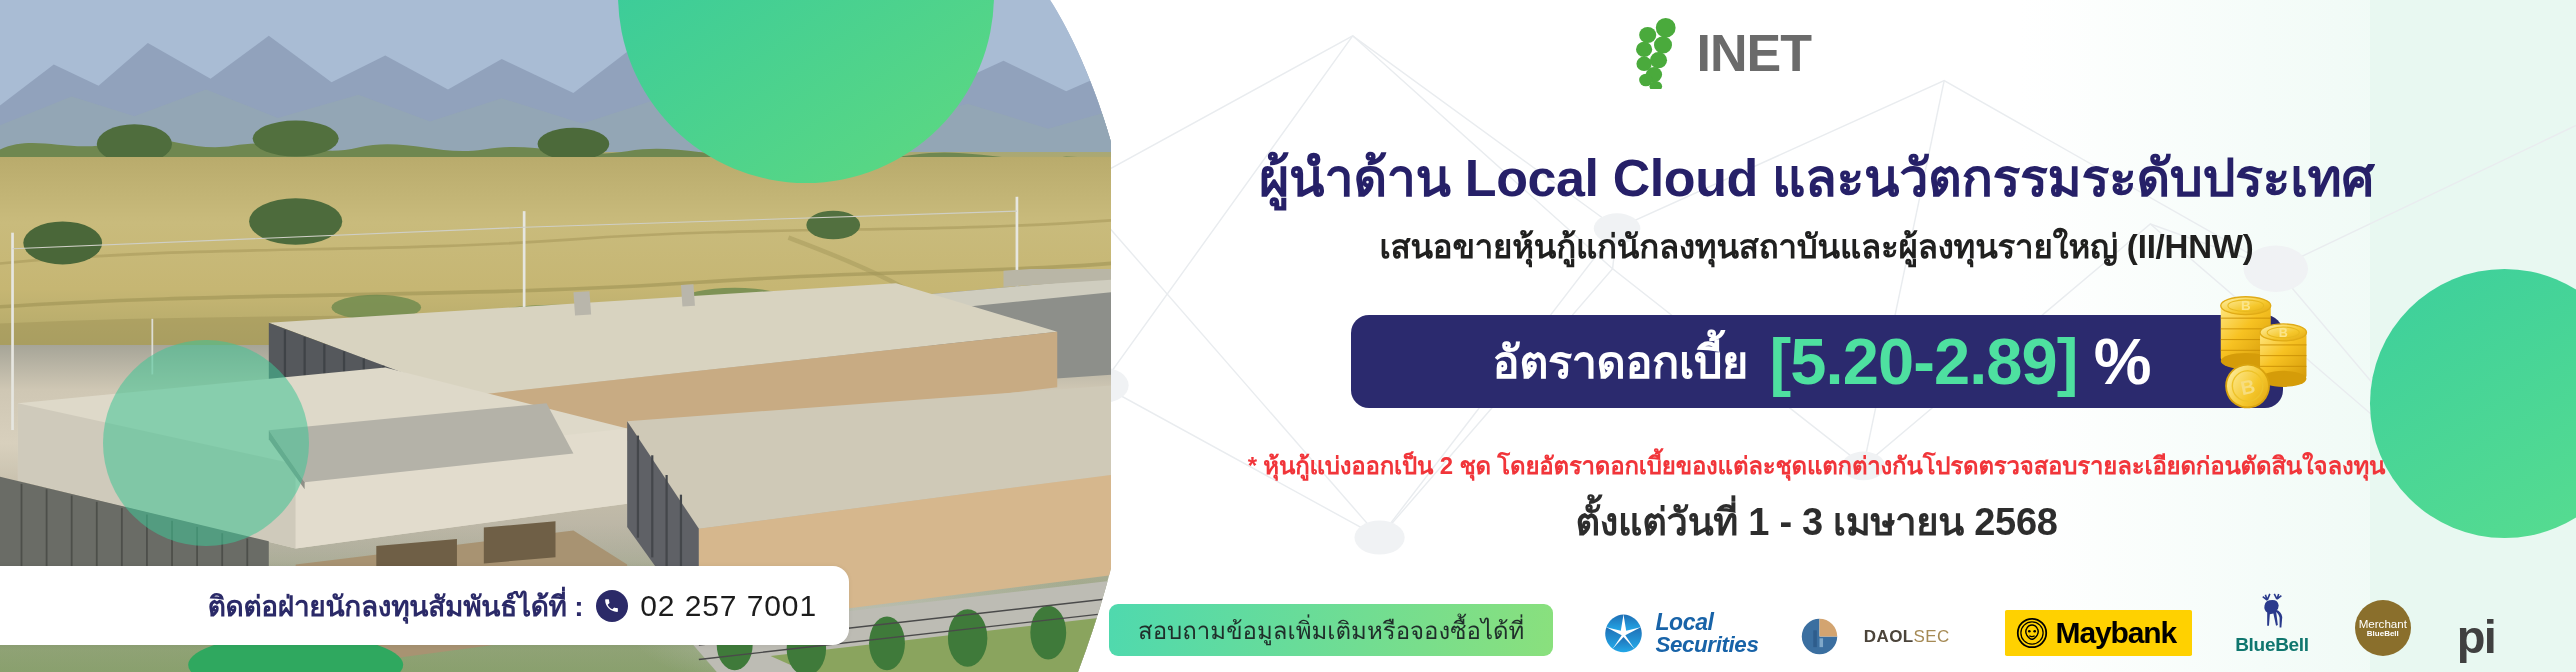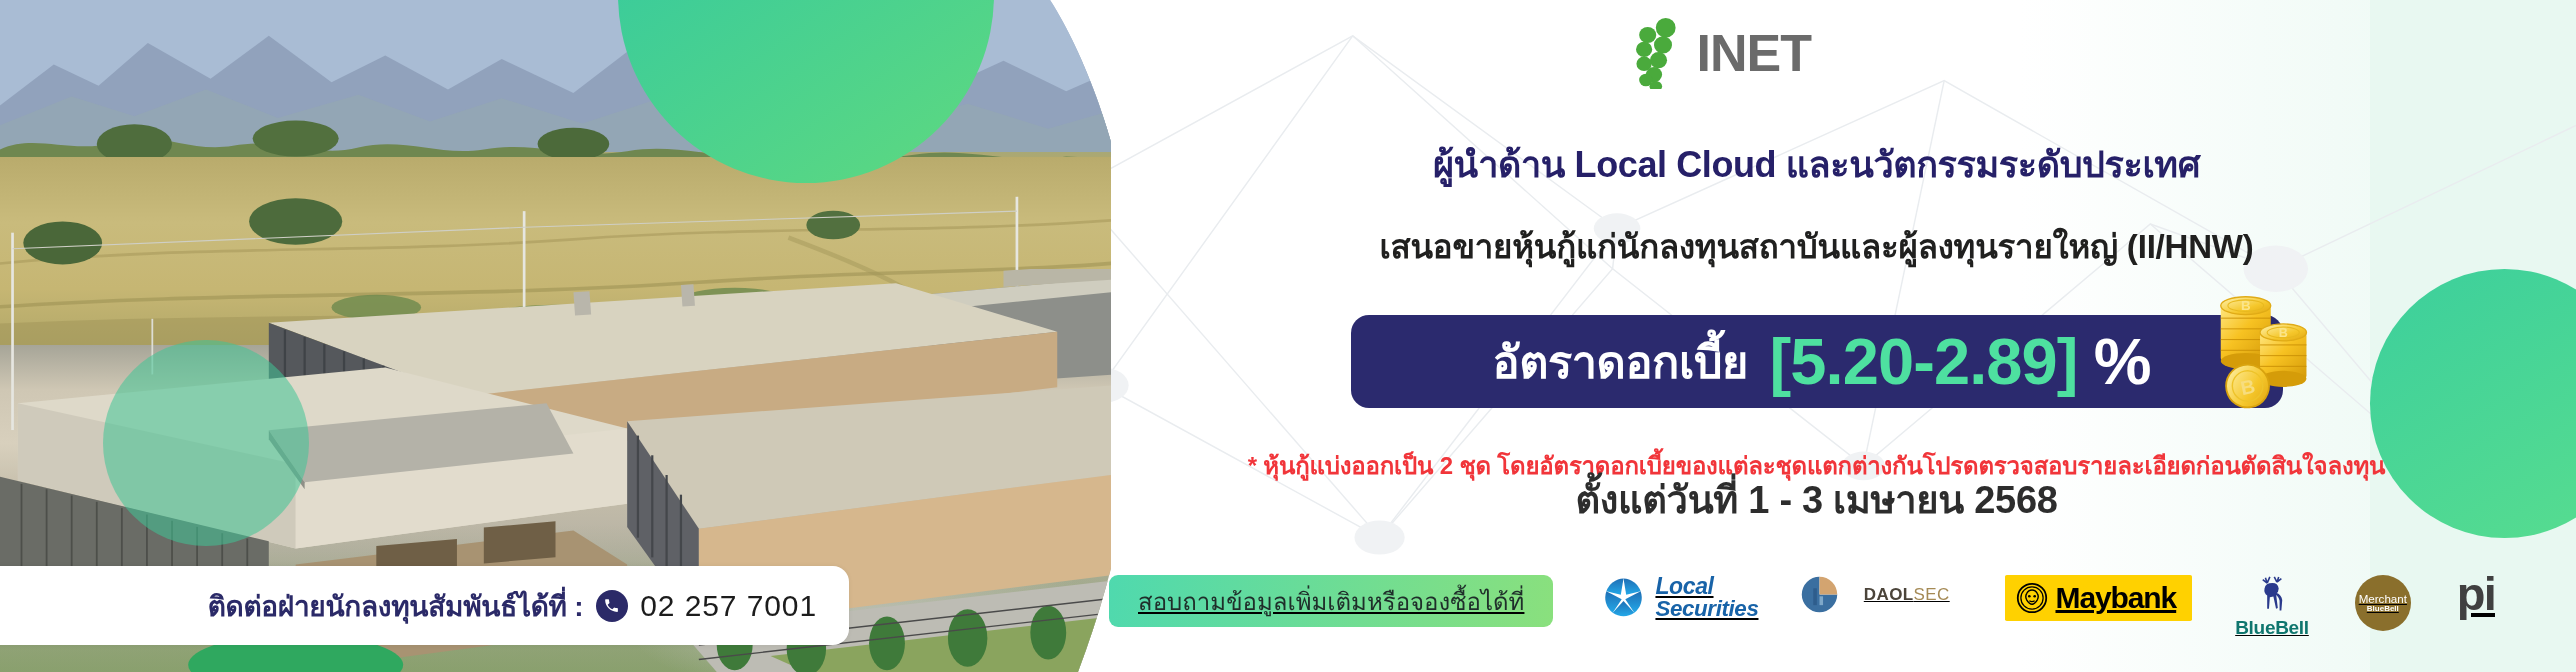--- a/index.html
+++ b/index.html
@@ -189,21 +189,21 @@
     line-height: 1;
     font-family: "Liberation Sans", sans-serif;
   }
 
   
   .headline {
     position: absolute;
     left: 0; top: 136px;
     width: 1519px;
     text-align: center;
-    font-size: 36px;
+    font-size: 52px;
     font-weight: 700;
     color: #262068;
     letter-spacing: -0.4px;
     white-space: nowrap;
   }
   .subhead {
     position: absolute;
     left: 0; top: 220px;
     width: 1519px;
     text-align: center;
@@ -270,39 +270,38 @@
     text-align: center;
     font-size: 24px;
     font-weight: 700;
     color: #f1353a;
     white-space: nowrap;
     letter-spacing: -0.2px;
   }
   
   .date-line {
     position: absolute;
-    left: 0; top: 469px;
+    left: 0; top: 491px;
     width: 1519px;
     text-align: center;
     font-size: 38px;
     font-weight: 700;
     color: #2d2d2d;
     letter-spacing: -0.3px;
     white-space: nowrap;
   }
 
   
   .partner-row {
     position: absolute;
     left: 52px; top: 575px;
     width: 1452px; height: 81px;
     display: flex;
-    align-items: flex-start;
+    align-items: flex-end;
     gap: 23px;
-    text-decoration: underline;
   }
   .cta-pill {
     flex: 0 0 auto;
     height: 52px;
     padding: 0 29px;
     border-radius: 9px;
     background: linear-gradient(100deg, #4fd9ae 0%, #8ae07d 100%);
     display: flex; align-items: center; justify-content: center;
     font-size: 24px;
     font-weight: 400;

